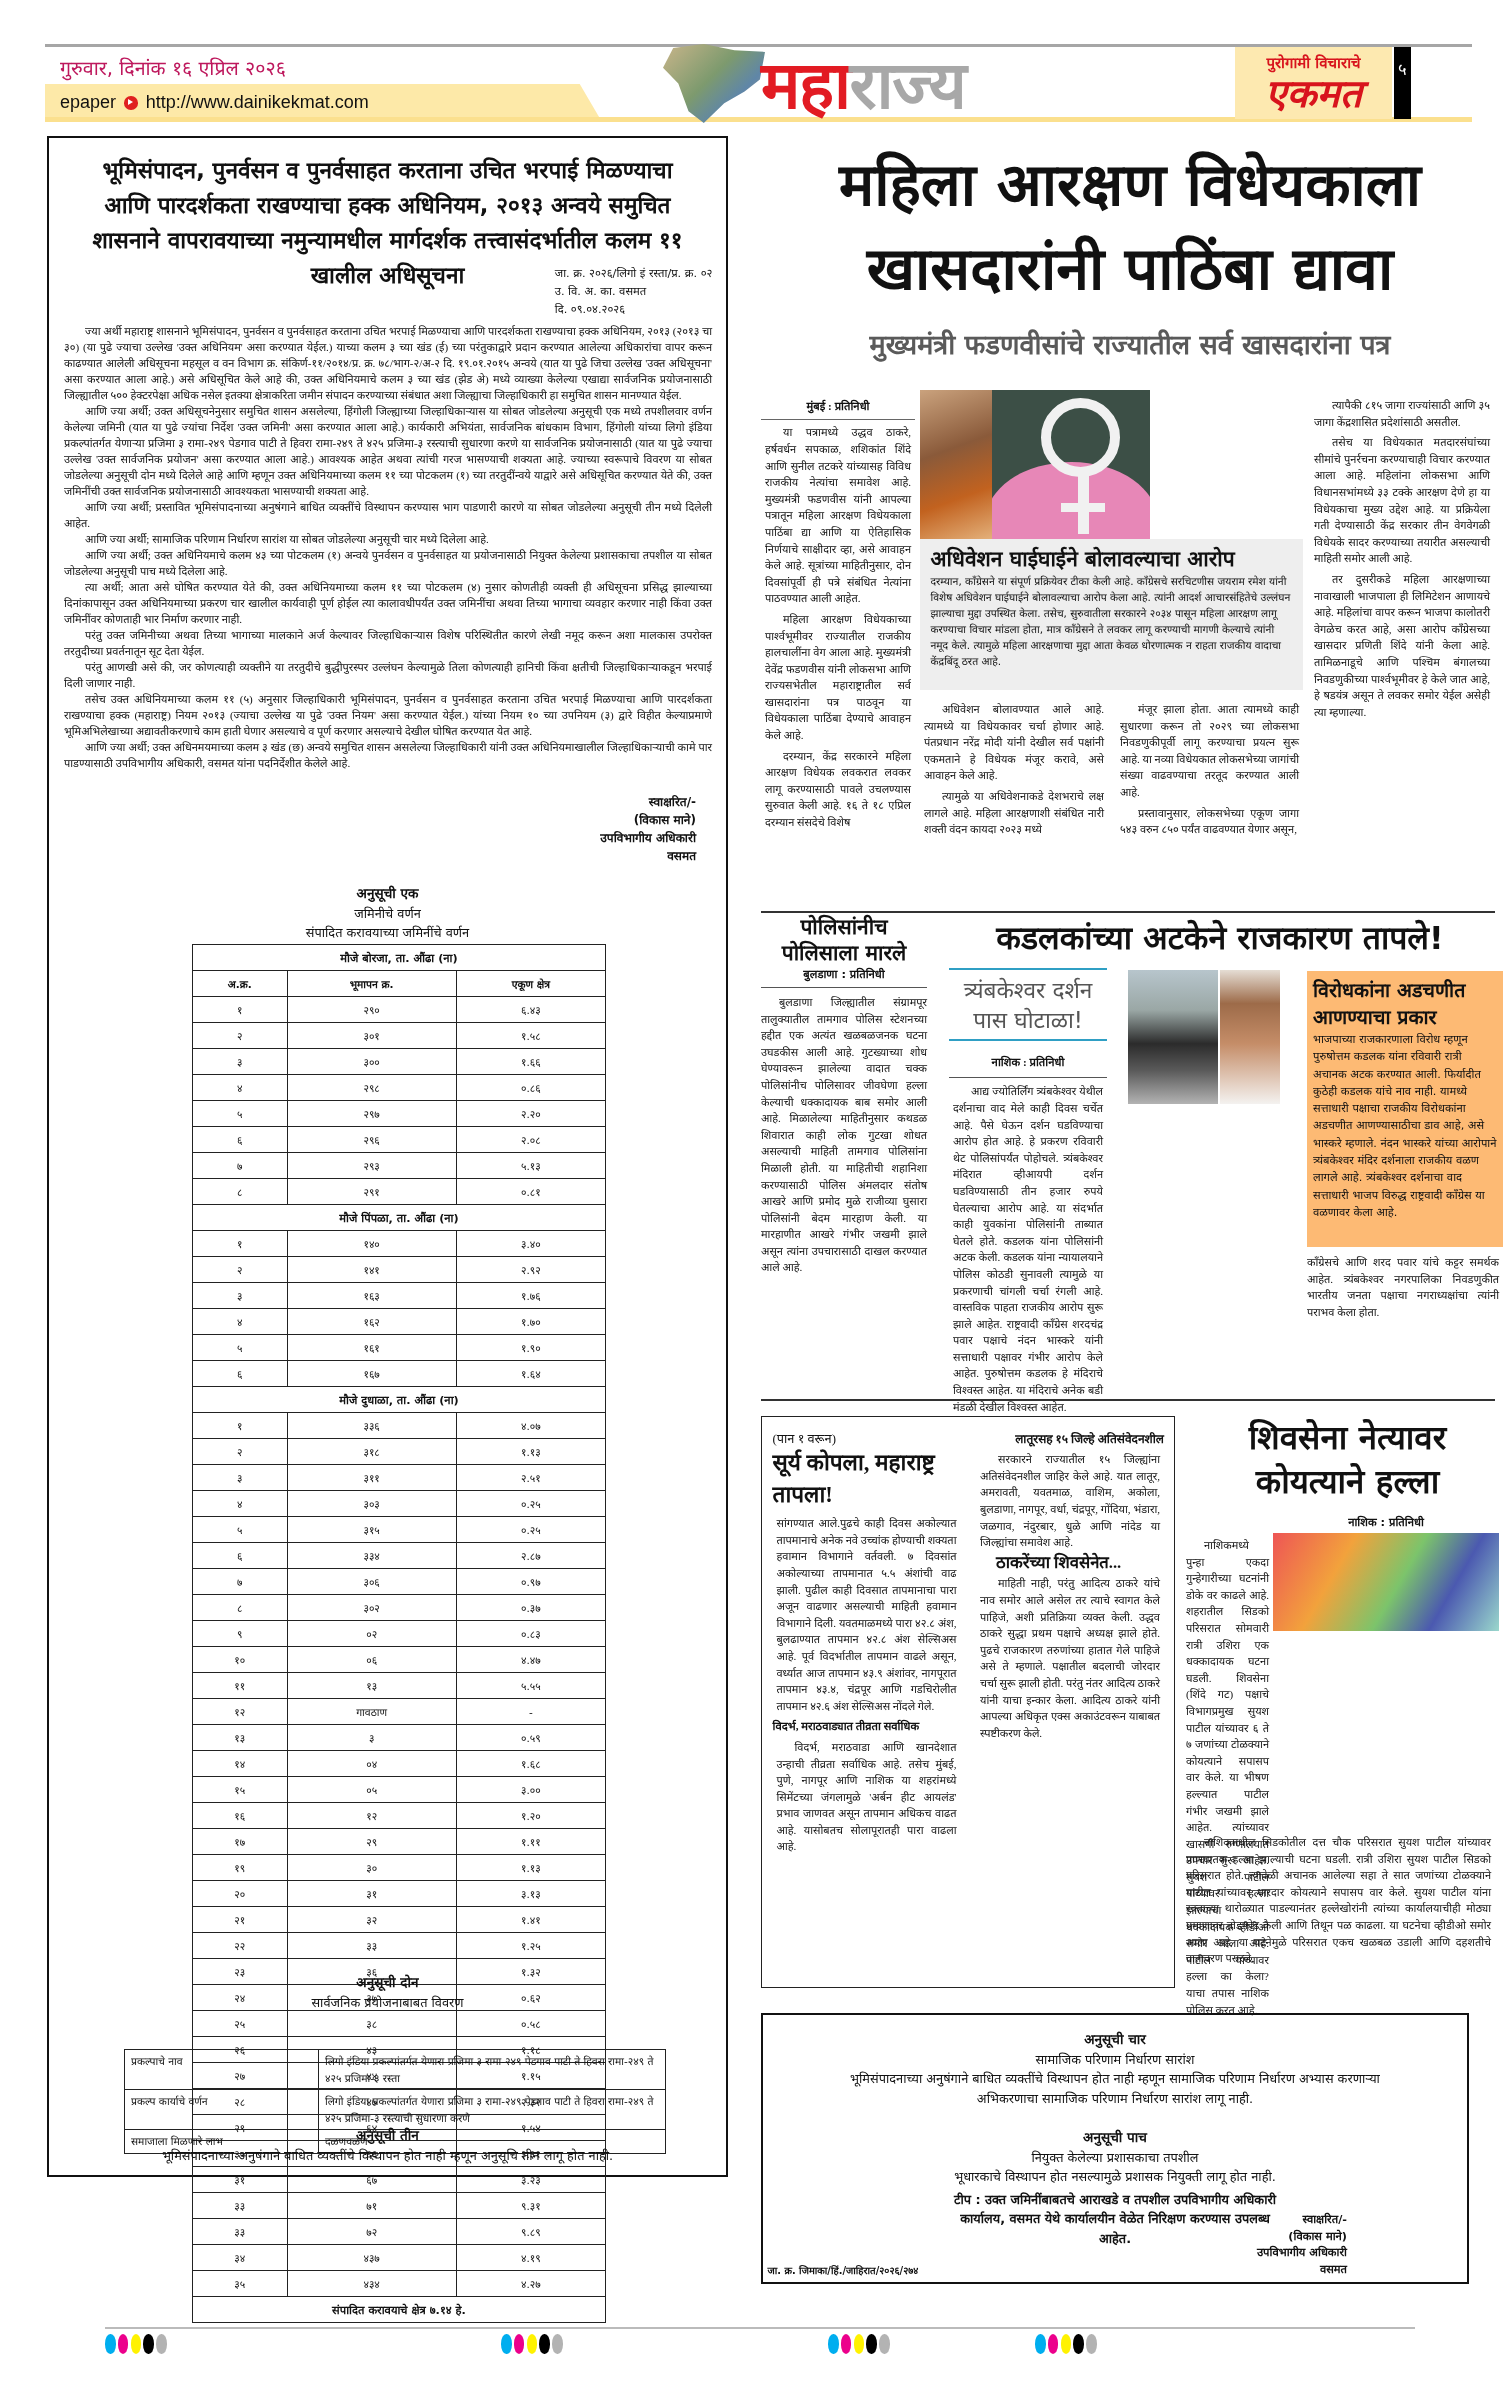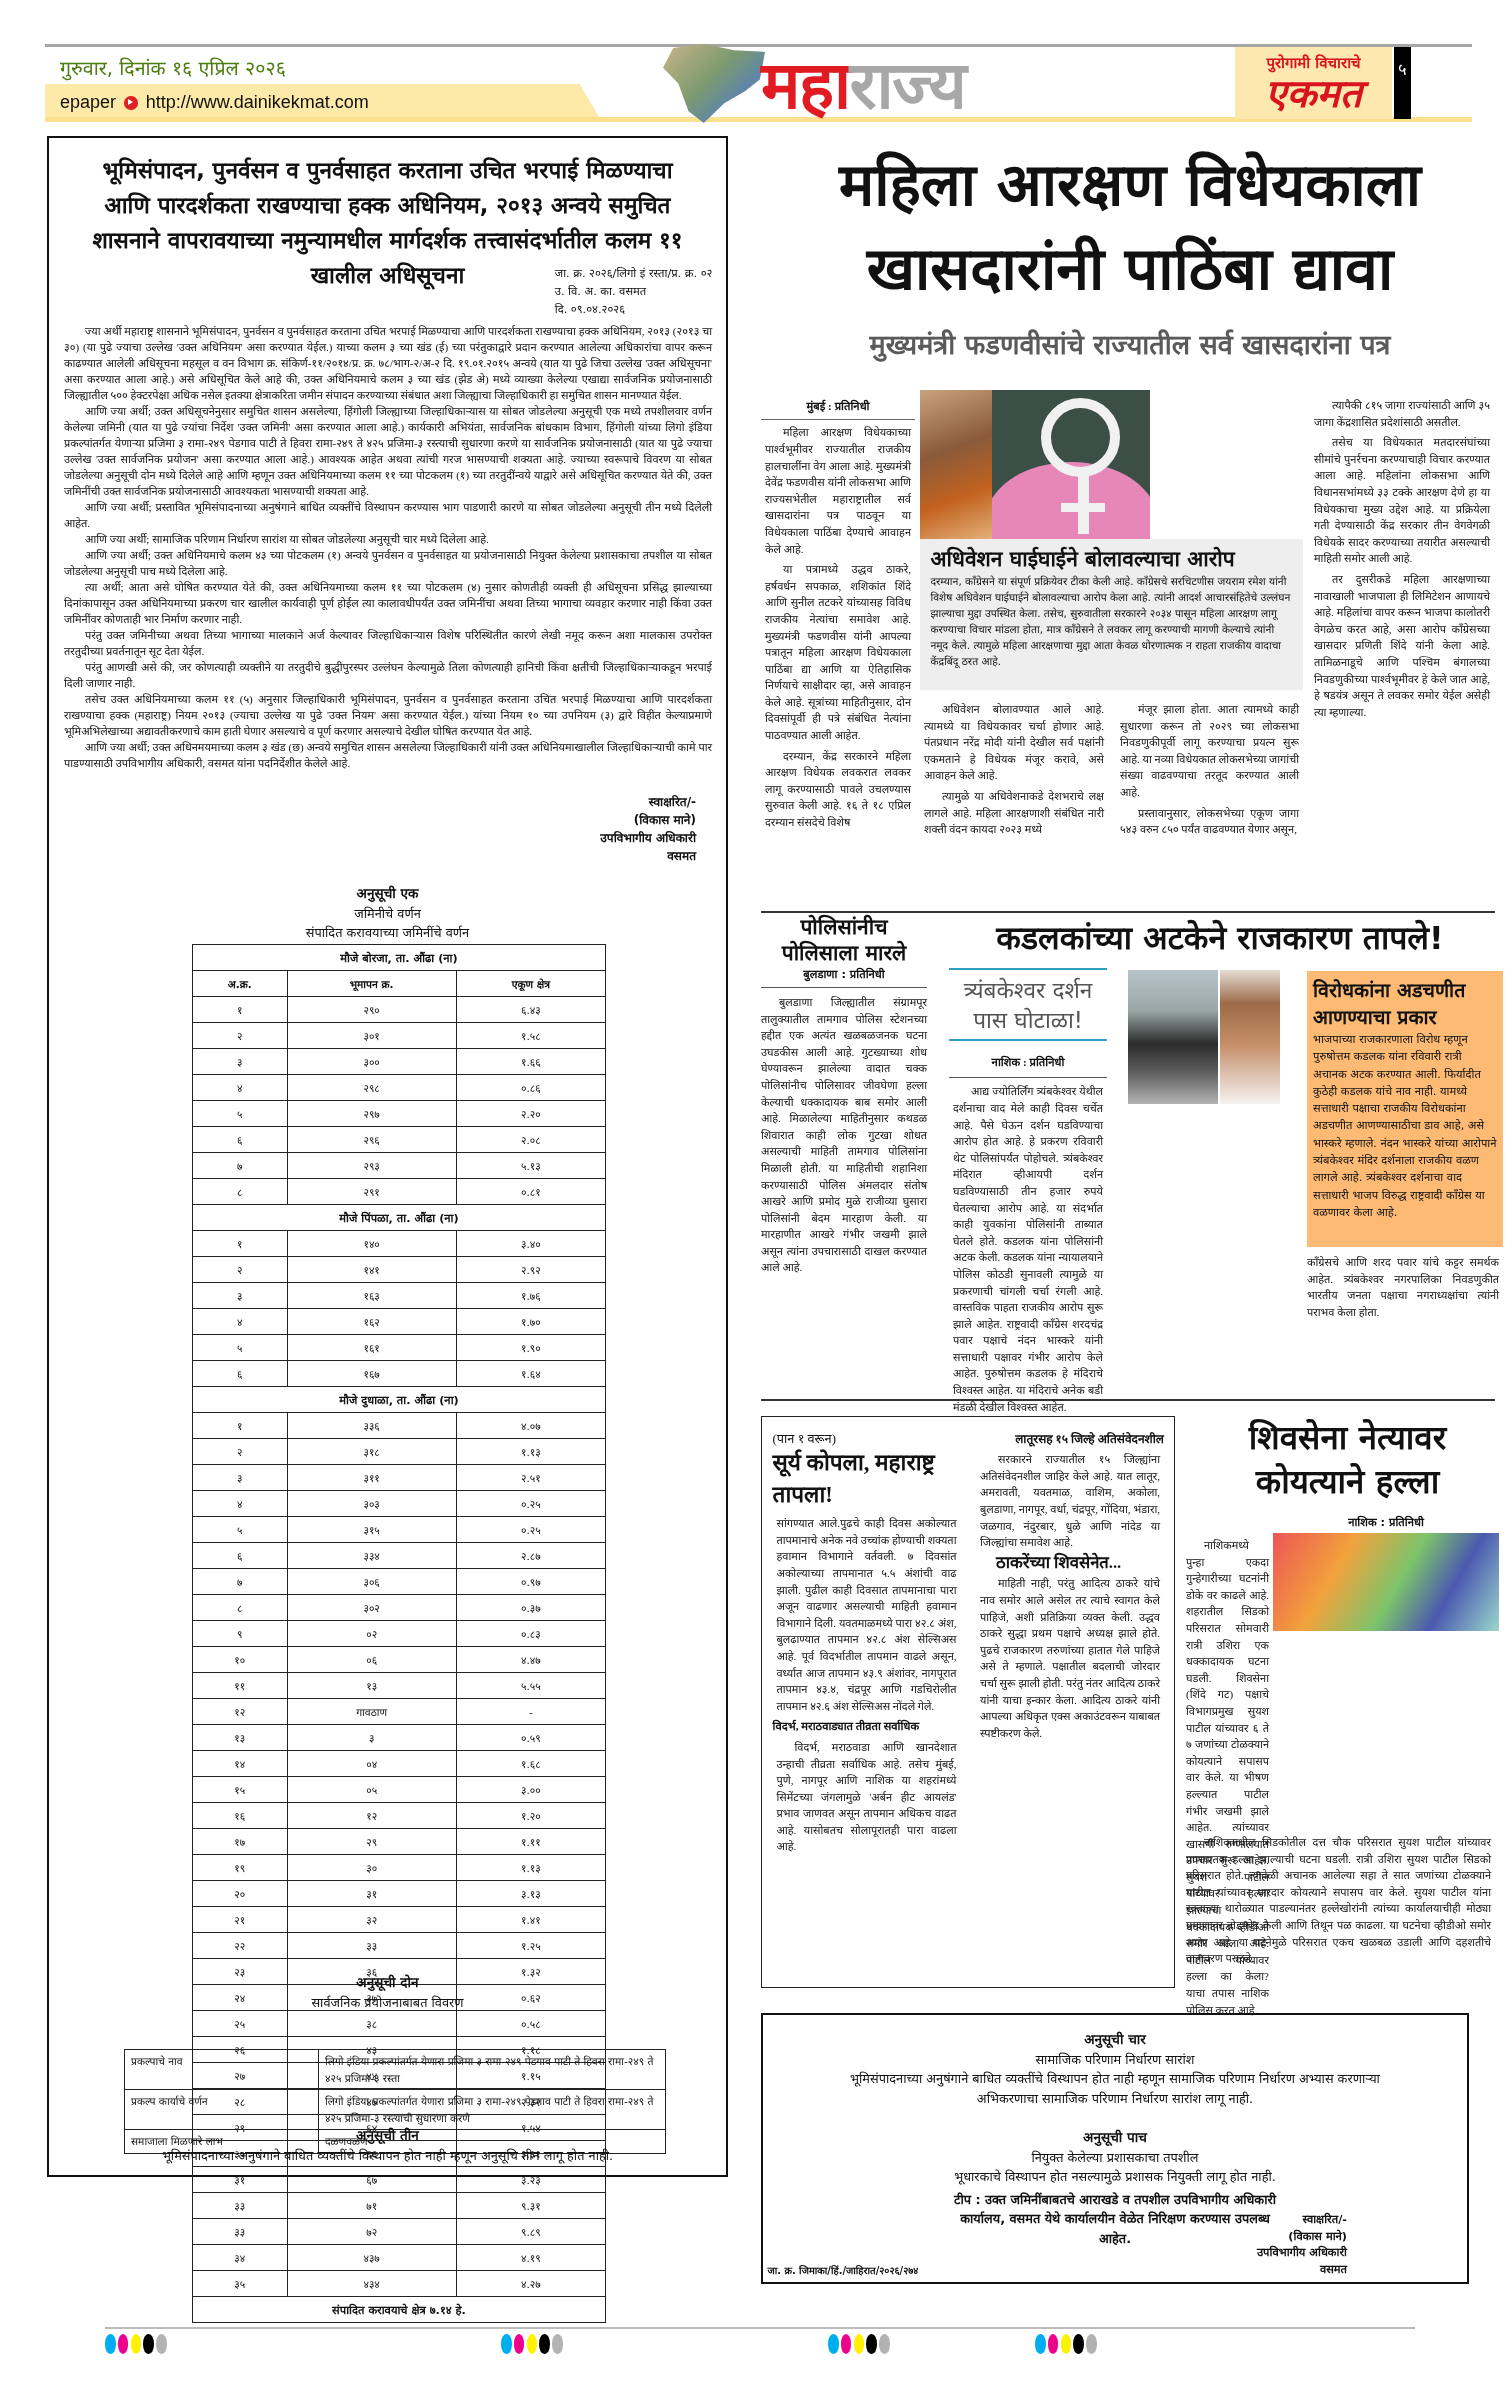--- a/index.html
+++ b/index.html
@@ -1,20 +1,20 @@
 <!DOCTYPE html>
 <html style="font-size:12px"><head>
 <meta charset="utf-8">
 <style>
   html, body { margin:0; padding:0; background:#fff; }
   body { width:1512px; height:2401px; position:relative; overflow:hidden; font-family:"DejaVu Sans", sans-serif; color:#111; }
   .abs { position:absolute; }
   
   #top-rule { left:45px; top:44px; width:1427px; height:3px; background:#a6a6a6; }
-  #date { left:60px; top:54px; font-size:19.6px; color:#4d7c0f; }
+  #date { left:60px; top:54px; font-size:19.6px; color:#be185d; }
   #epaper-band { left:45px; top:84px; width:557px; height:38px; background:#fde9a8; clip-path:polygon(0 0,96% 0,100% 100%,0 100%); }
   #yellow-rule { left:45px; top:117px; width:1427px; height:4.5px; background:#fbe08e; }
   #epaper { left:60px; top:92px; font-size:18px; font-family:"Liberation Sans", sans-serif; }
   #epaper .ico { display:inline-block; width:13.6px; height:13.6px; border-radius:50%; background:#e02020; vertical-align:middle; margin:0 3px; position:relative; }
   #epaper .ico::after { content:""; position:absolute; left:3.8px; top:3px; border-left:5.3px solid #fff; border-top:3.8px solid transparent; border-bottom:3.8px solid transparent; }
   #map { left:663px; top:44px; width:102px; height:79px; background:linear-gradient(135deg,#c9b58a,#7d9a6e 45%,#5f86a8 70%,#b39a76); clip-path:polygon(10% 5%,40% 0,70% 8%,100% 10%,95% 45%,80% 60%,60% 75%,40% 100%,25% 85%,15% 50%,0 30%); }
   #maha { left:761px; top:44px; font-size:66px; font-weight:bold; letter-spacing:-1.5px; line-height:83px; font-family:"DejaVu Sans", sans-serif; }
   #maha .red { color:#e21b23; } #maha .grey { color:#a8a8a8; }
   #ekmat-box { left:1235px; top:47px; width:157px; height:72px; background:#fde9b0; text-align:center; }
   #ekmat-tag { font-size:15px; color:#d8141d; font-weight:bold; margin-top:4.5px; }
@@ -404,22 +404,22 @@
     <div><b>अनुसूची तीन</b></div>
     <div>भूमिसंपादनाच्या अनुषंगाने बाधित व्यक्तींचे विस्थापन होत नाही म्हणून अनुसूचि तीन लागू होत नाही.</div>
   </div>
 </div>
 
 <div class="abs" id="h1">महिला आरक्षण विधेयकाला खासदारांनी पाठिंबा द्यावा</div>
 <div class="abs" id="h1-sub">मुख्यमंत्री फडणवीसांचे राज्यातील सर्व खासदारांना पत्र</div>
 <div class="abs col" style="left:761px; top:398px; width:154px;">
   <div class="dateline" style="text-align:center;">मुंबई : प्रतिनिधी</div>
   <div class="hr" style="height:0.8px;background:#666;margin:4.5px 0;"></div>
+  <p>या पत्रामध्ये उद्धव ठाकरे, हर्षवर्धन सपकाळ, शशिकांत शिंदे आणि सुनील तटकरे यांच्यासह विविध राजकीय नेत्यांचा समावेश आहे. मुख्यमंत्री फडणवीस यांनी आपल्या पत्रातून महिला आरक्षण विधेयकाला पाठिंबा द्या आणि या ऐतिहासिक निर्णयाचे साक्षीदार व्हा, असे आवाहन केले आहे. सूत्रांच्या माहितीनुसार, दोन दिवसांपूर्वी ही पत्रे संबंधित नेत्यांना पाठवण्यात आली आहेत.</p>
   <p>महिला आरक्षण विधेयकाच्या पार्श्वभूमीवर राज्यातील राजकीय हालचालींना वेग आला आहे. मुख्यमंत्री देवेंद्र फडणवीस यांनी लोकसभा आणि राज्यसभेतील महाराष्ट्रातील सर्व खासदारांना पत्र पाठवून या विधेयकाला पाठिंबा देण्याचे आवाहन केले आहे.</p>
-  <p>या पत्रामध्ये उद्धव ठाकरे, हर्षवर्धन सपकाळ, शशिकांत शिंदे आणि सुनील तटकरे यांच्यासह विविध राजकीय नेत्यांचा समावेश आहे. मुख्यमंत्री फडणवीस यांनी आपल्या पत्रातून महिला आरक्षण विधेयकाला पाठिंबा द्या आणि या ऐतिहासिक निर्णयाचे साक्षीदार व्हा, असे आवाहन केले आहे. सूत्रांच्या माहितीनुसार, दोन दिवसांपूर्वी ही पत्रे संबंधित नेत्यांना पाठवण्यात आली आहेत.</p>
   <p>दरम्यान, केंद्र सरकारने महिला आरक्षण विधेयक लवकरात लवकर लागू करण्यासाठी पावले उचलण्यास सुरुवात केली आहे. १६ ते १८ एप्रिल दरम्यान संसदेचे विशेष</p>
 </div>
 <div class="abs" id="img-fadnavis"></div>
 <div class="abs" id="img-women">
   <div class="dome"></div>
   <div class="ring"></div>
   <div class="stem"></div>
   <div class="bar"></div>
 </div>
 <div class="abs" id="box-adhiveshan">

